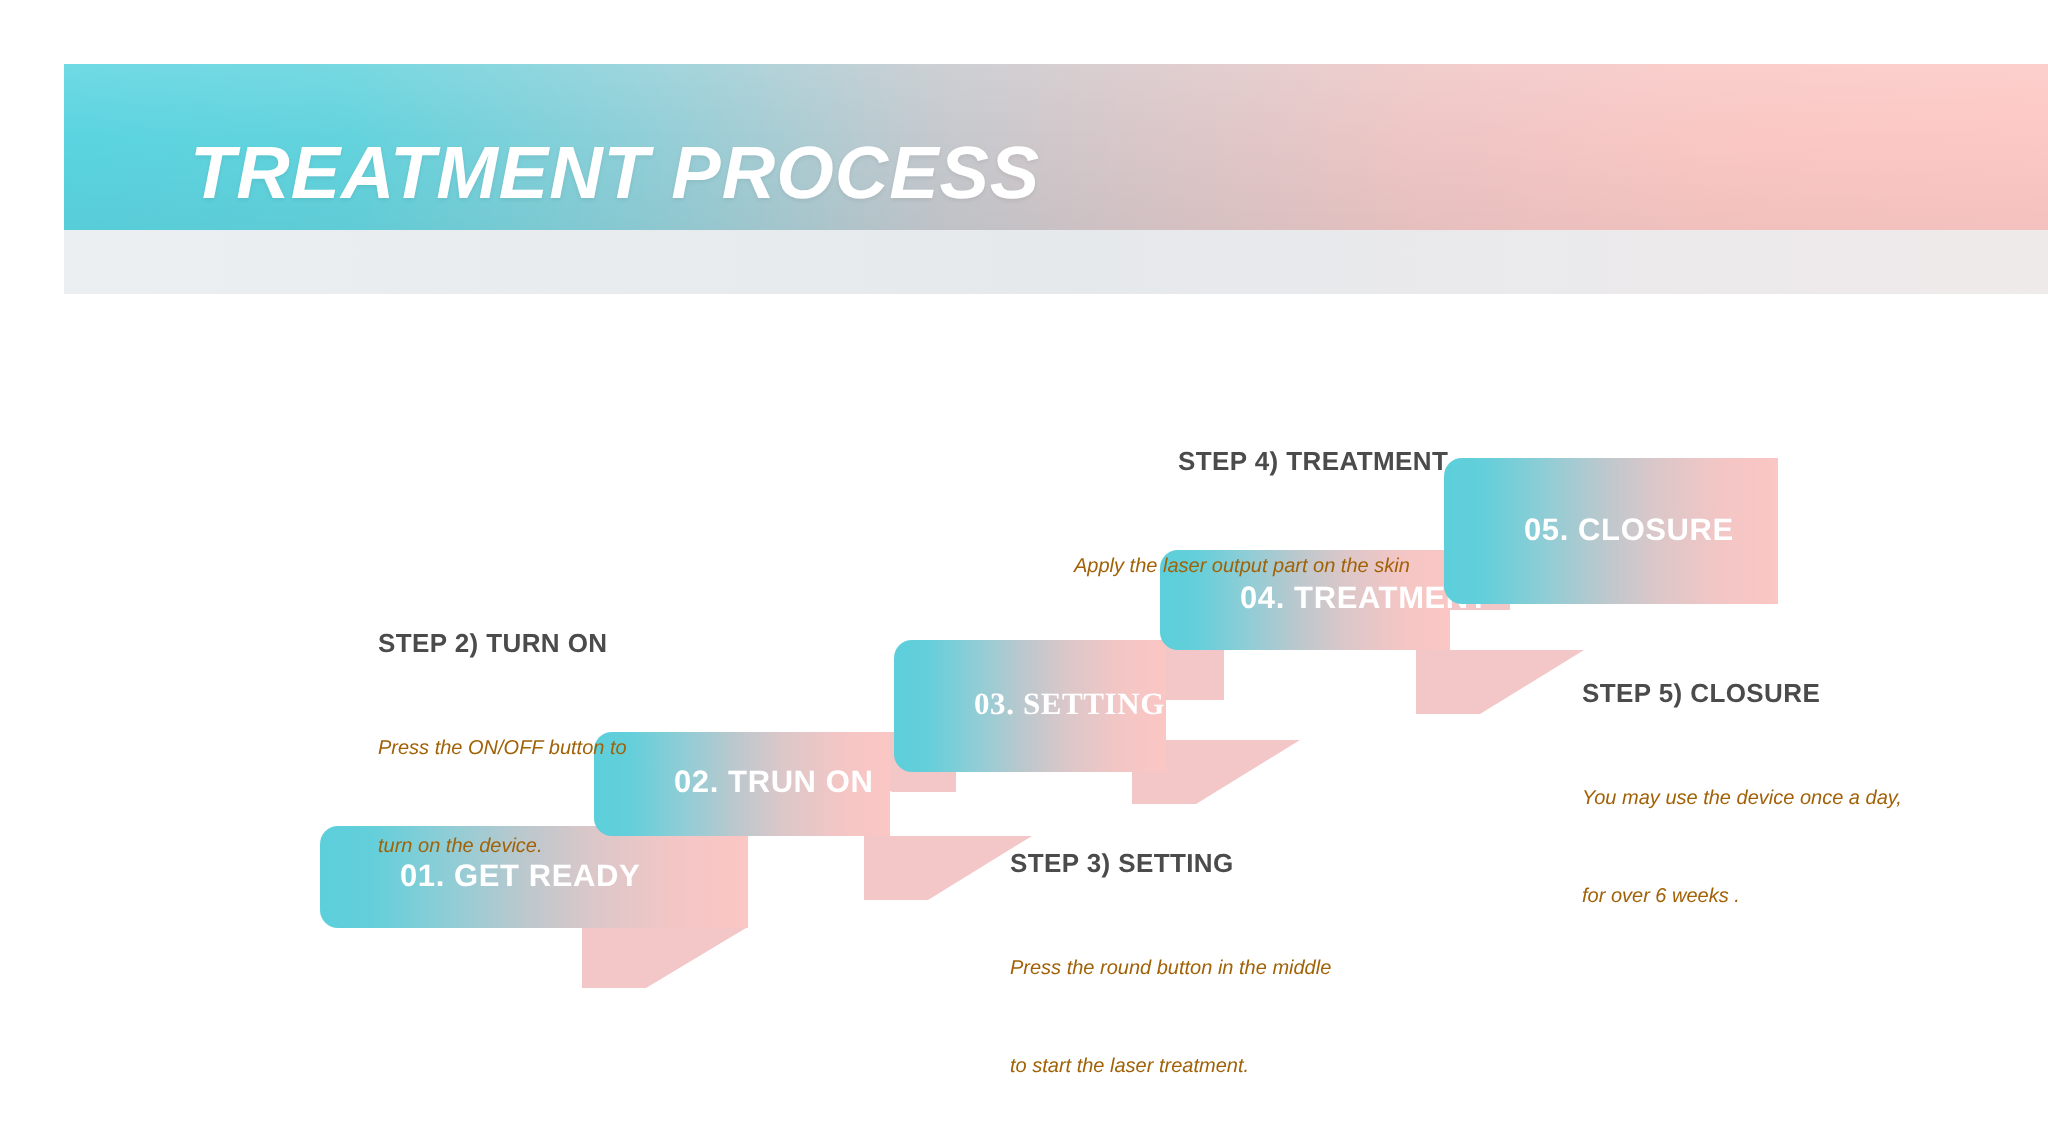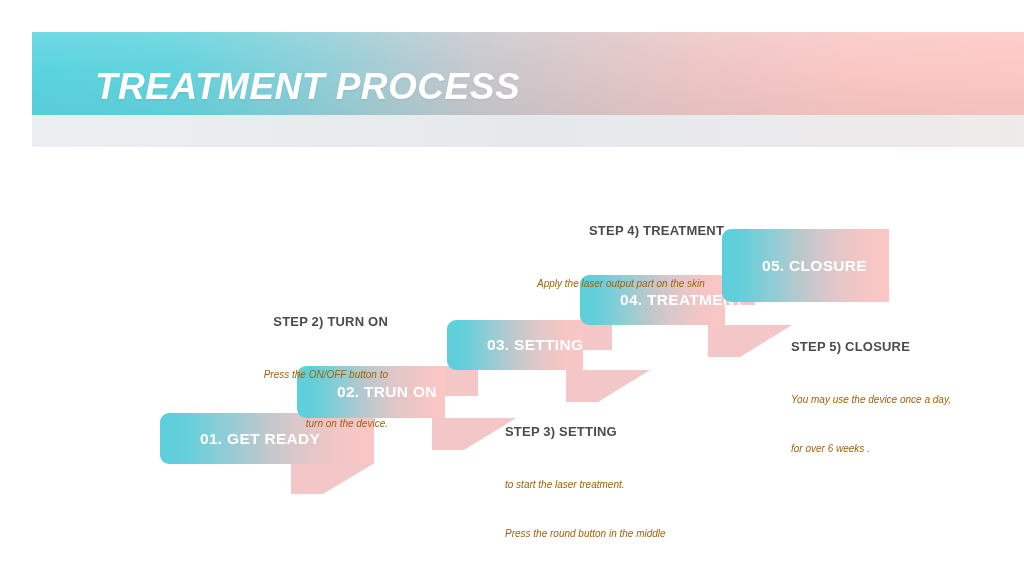--- a/index.html
+++ b/index.html
@@ -112,21 +112,21 @@
     white-space:nowrap;
     margin-bottom:6px;
   }
   .caption-line {
     font-size:10px;
     color:#a16207;
     line-height:1.68;
     white-space:nowrap;
     font-style:italic;
   }
-  .align-right { text-align:right; }
+  .align-right { text-align:left; }
   .align-left  { text-align:left; }
 </style>
 </head>
 <body>
 
 <div id="slide">
 
   <div class="header">
     <div class="header-sheen"></div>
     <div class="header-title">TREATMENT PROCESS</div>
@@ -144,27 +144,27 @@
     <span class="banner-label">02. TRUN ON</span>
   </div>
   <div class="caption align-right" style="left:125px; top:250px; width:263px;">
     <div class="caption-title">STEP 2) TURN ON</div>
     <div class="caption-line">Press the ON/OFF button to</div>
     <div class="caption-line">turn on the device.</div>
   </div>
 
   <div class="fold fold-left" style="left:364px; top:334px; border-top-width:30px; border-left-width:50px;"></div>
   <div class="fold fold-right" style="left:534px; top:338px; border-top-width:32px; border-right-width:52px;"></div>
-  <div class="banner" style="left:415px; top:288px; width:136px; height:50px;">
+  <div class="banner" style="left:415px; top:288px; width:136px; height:66px;font-family:Liberation Serif, serif;">
     <span class="banner-label">03. SETTING</span>
   </div>
   <div class="caption align-left" style="left:441px; top:360px; width:330px;">
     <div class="caption-title">STEP 3) SETTING</div>
+    <div class="caption-line">Press the round button in the middle</div>
     <div class="caption-line">to start the laser treatment.</div>
-    <div class="caption-line">Press the round button in the middle</div>
   </div>
 
   <div class="fold fold-left" style="left:498px; top:288px; border-top-width:30px; border-left-width:50px;"></div>
   <div class="fold fold-right" style="left:676px; top:293px; border-top-width:32px; border-right-width:52px;"></div>
   <div class="banner" style="left:548px; top:243px; width:145px; height:50px;">
     <span class="banner-label">04. TREATMENT</span>
   </div>
   <div class="caption align-left" style="left:459px; top:159px; width:400px;">
     <div class="caption-title" style="margin-left:66px;">STEP 4) TREATMENT</div>
     <div class="caption-line" style="margin-left:14px;">Apply the laser output part on the skin</div>

